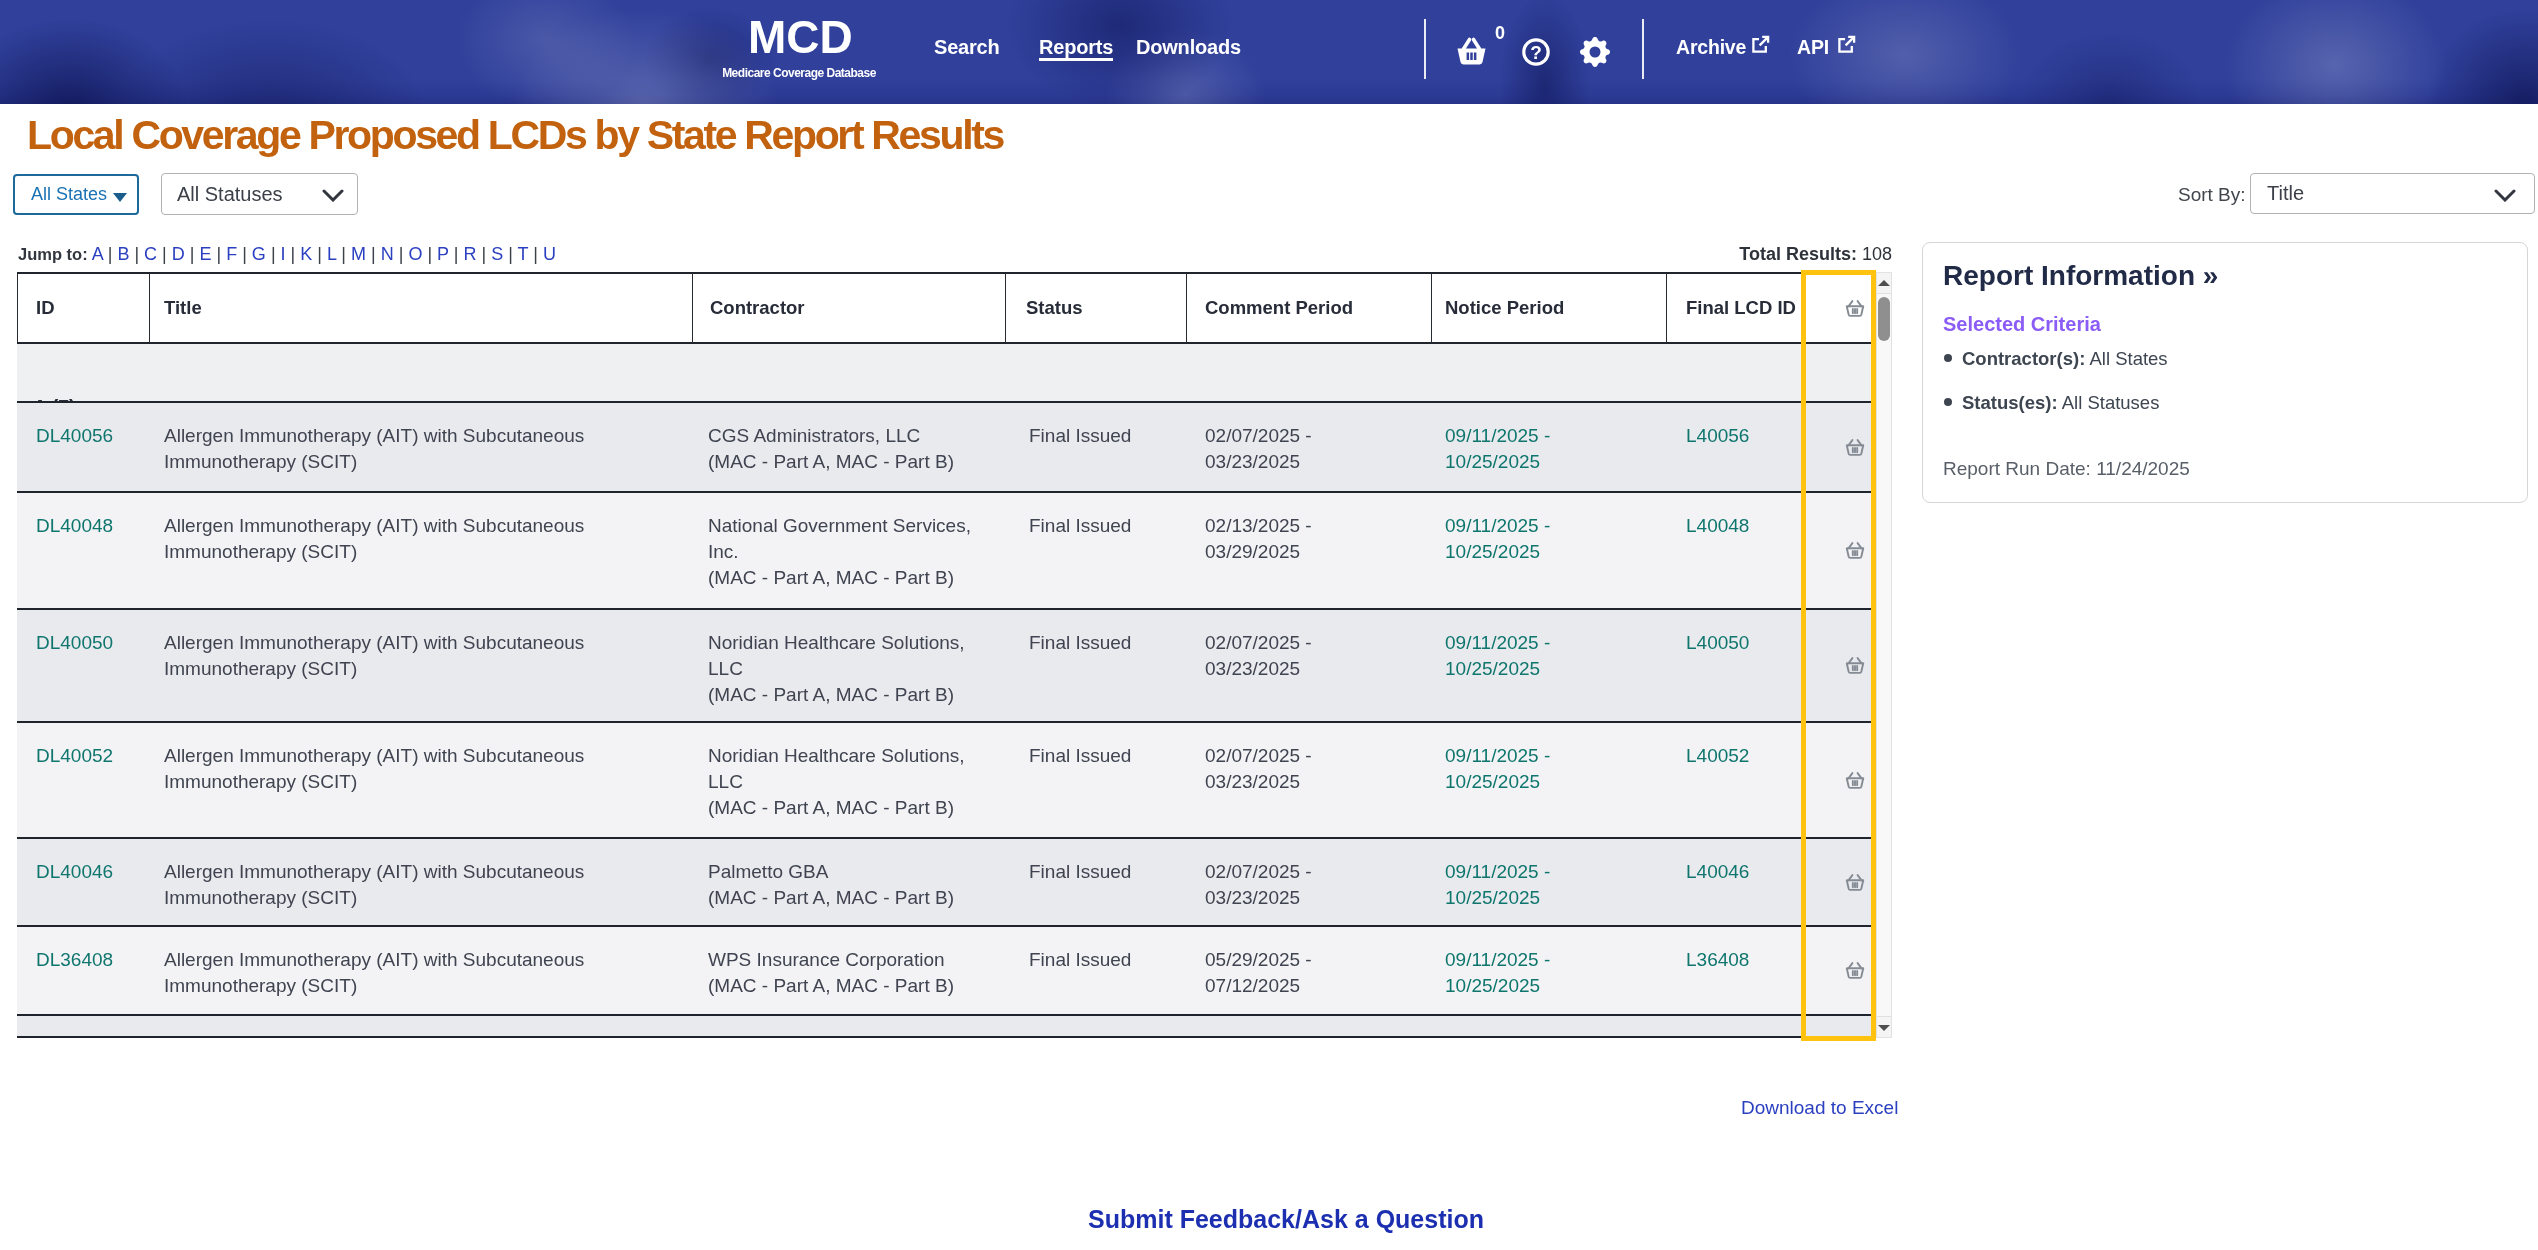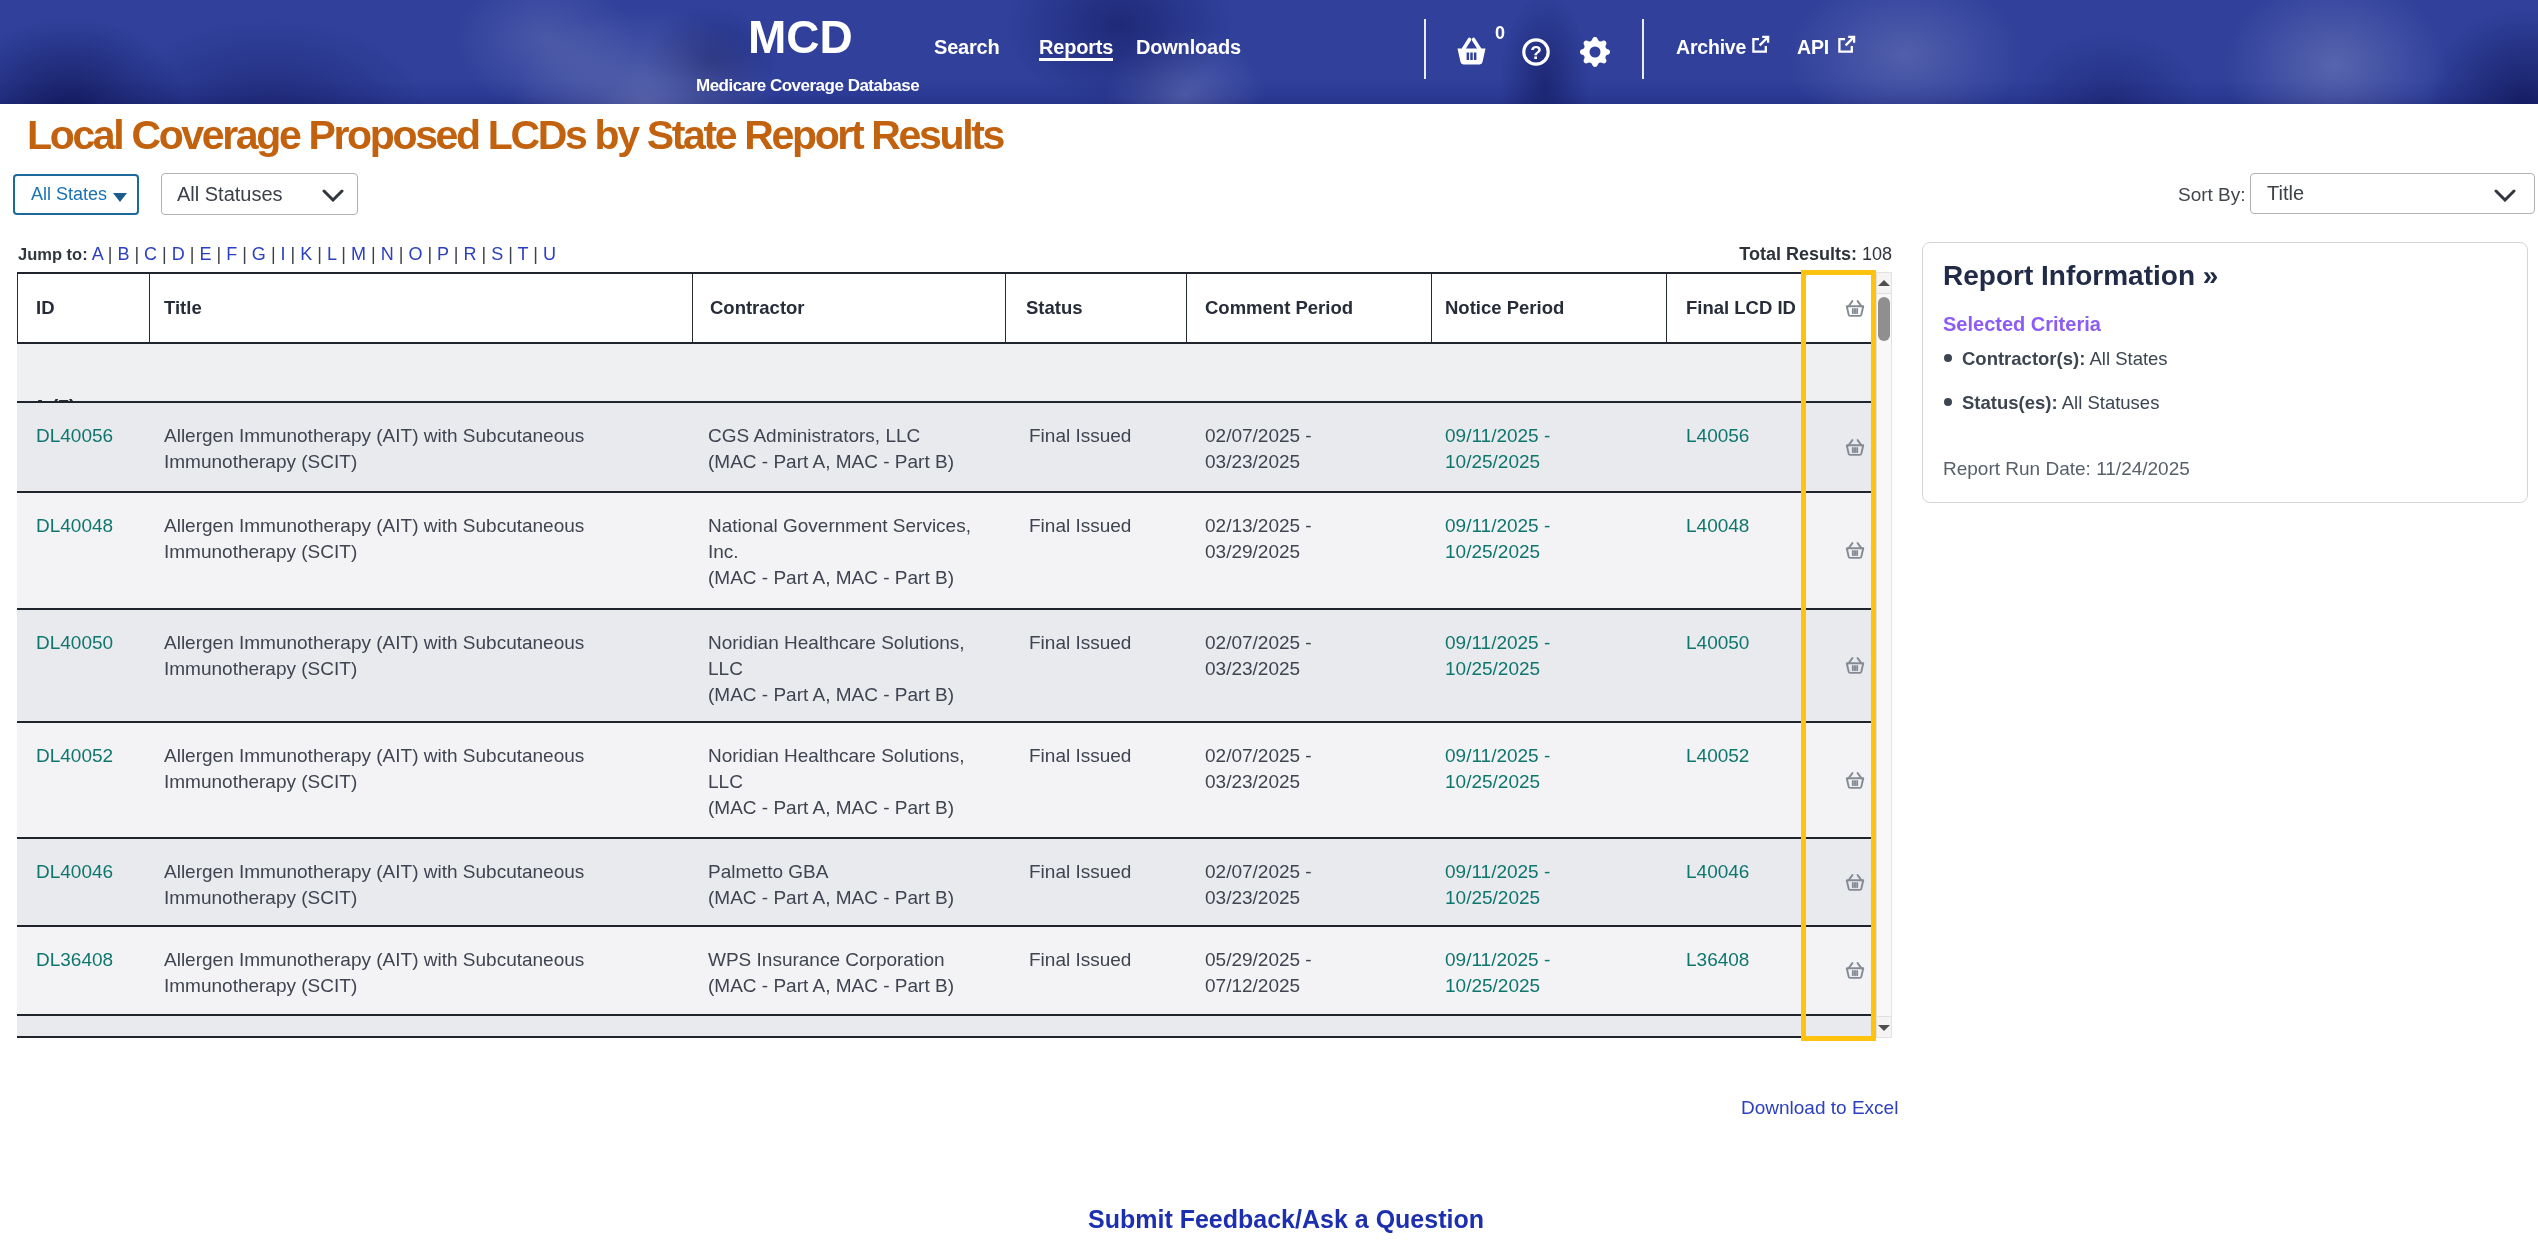--- a/index.html
+++ b/index.html
@@ -16,21 +16,21 @@
     radial-gradient(ellipse 160px 120px at 1120px 25px, rgba(14,20,84,.5), rgba(14,20,84,0) 70%),
     radial-gradient(ellipse 115px 95px at 1185px 95px, rgba(255,255,255,.15), rgba(255,255,255,0) 70%),
     radial-gradient(ellipse 65px 130px at 1545px 85px, rgba(12,18,80,.5), rgba(12,18,80,0) 70%),
     radial-gradient(ellipse 170px 120px at 1905px 55px, rgba(255,255,255,.16), rgba(255,255,255,0) 70%),
     radial-gradient(ellipse 130px 95px at 2110px 100px, rgba(14,20,84,.38), rgba(14,20,84,0) 70%),
     radial-gradient(ellipse 160px 130px at 2335px 65px, rgba(255,255,255,.19), rgba(255,255,255,0) 70%),
     radial-gradient(ellipse 140px 130px at 2525px 100px, rgba(11,17,76,.65), rgba(11,17,76,0) 70%),
     linear-gradient(to bottom, #30409b 0 80px, #2b3a94 95px, #273489 104px);
 }
 #logo-mcd { position:absolute; left:748px; top:10px; width:102px; text-align:center; color:#fff; font-size:46px; font-weight:700; }
-#logo-sub { position:absolute; left:696px; top:76px; width:206px; text-align:center; color:#fff; font-size:17px; font-weight:700; letter-spacing:-0.5px; white-space:nowrap; }
+#logo-sub { position:absolute; left:696px; top:66px; width:206px; text-align:center; color:#fff; font-size:12px; font-weight:700; letter-spacing:-0.5px; white-space:nowrap; }
 .navlink { position:absolute; top:36px; color:#fff; font-size:20px; font-weight:700; letter-spacing:-0.2px; }
 .vdiv { position:absolute; top:19px; height:60px; width:1.5px; background:rgba(255,255,255,.9); }
 .hicon { position:absolute; }
 .extlink { position:absolute; top:36px; color:#fff; font-size:19.5px; font-weight:700; letter-spacing:-0.2px; }
 
 
 #h1 { position:absolute; left:27px; top:112px; color:#c2610e; font-size:41px; font-weight:700; letter-spacing:-2.35px; }
 #btn-states { position:absolute; left:13px; top:174px; width:126px; height:41px; border:2px solid #1b6a9b; border-radius:4px; color:#1a72b4; font-size:18px; line-height:37px; padding-left:16px; }
 #sel-statuses { position:absolute; left:161px; top:173px; width:197px; height:42px; border:1px solid #b2b2b2; border-radius:4px; color:#3b4049; font-size:20px; line-height:40px; padding-left:15px; }
 #sortby-label { position:absolute; left:2178px; top:184px; color:#41464e; font-size:19px; }

